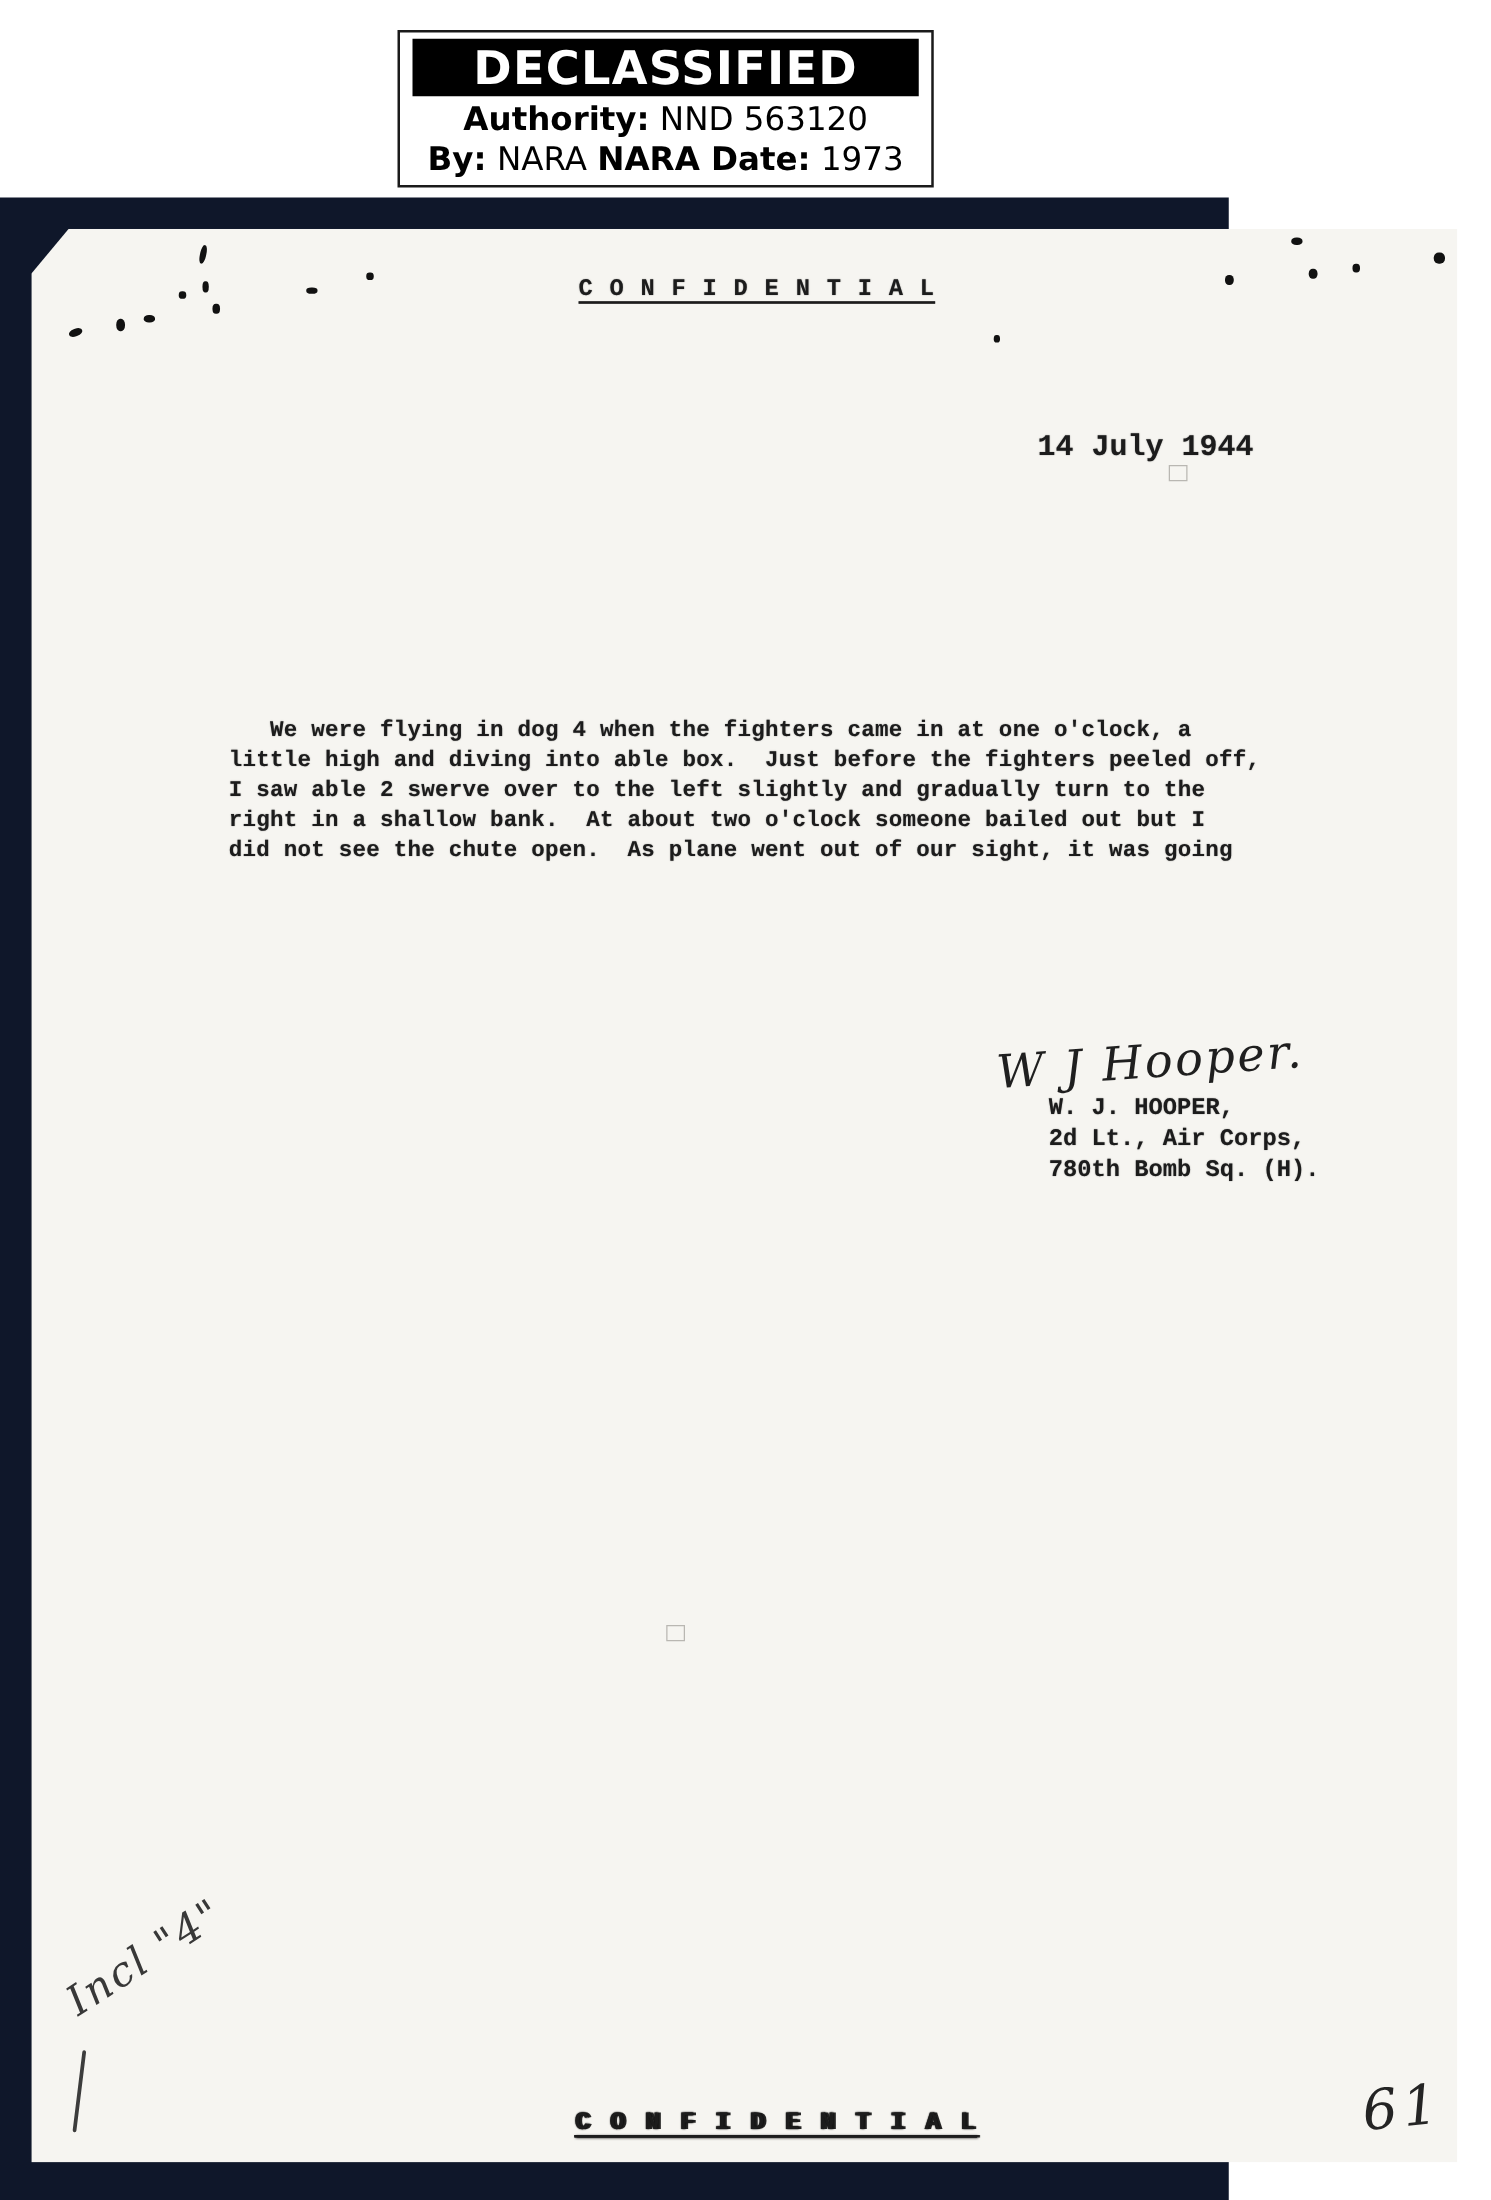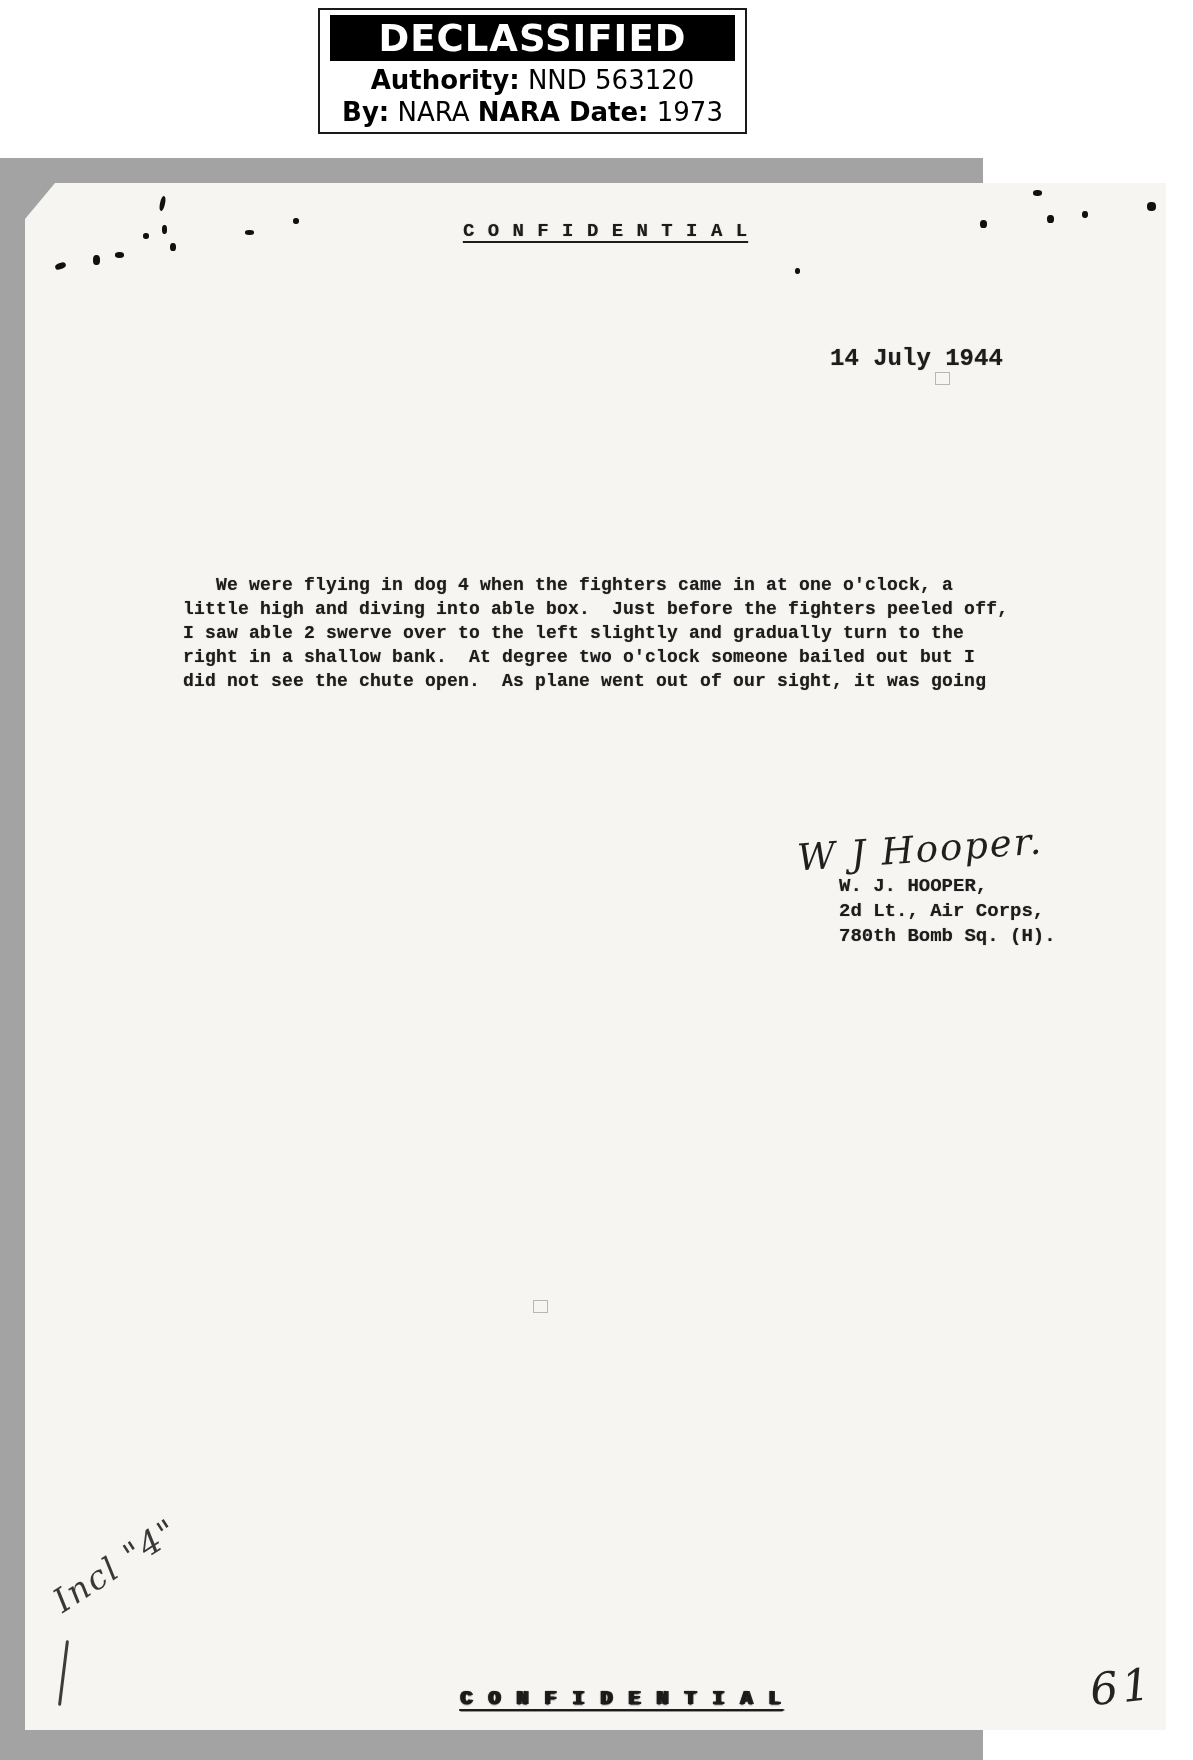--- a/index.html
+++ b/index.html
@@ -1,41 +1,41 @@
 <!DOCTYPE html>
 <html><head>
 <meta charset="utf-8">
 <style>
   html,body{margin:0;padding:0;}
   body{
     width:1193px;height:1760px;position:relative;background:#ffffff;
     overflow:hidden;font-family:"Liberation Sans",sans-serif;
   }
   
-  .top-strip{position:absolute;left:0;top:0;width:1193px;height:158px;background:#ffffff;}
+  .top-strip{position:absolute;left:0;top:16px;width:1193px;height:158px;background:#ffffff;}
   .stamp{
     position:absolute;left:318px;top:8px;width:429px;
     background:#ffffff;border:2px solid #1a1a1a;box-sizing:border-box;
     text-align:center;padding-bottom:4px;
   }
   .stamp-bar{
     margin:5px 10px 3px 10px;background:#000000;height:46px;
     display:flex;align-items:center;justify-content:center;
   }
   .stamp-title{
     color:#ffffff;font-family:"DejaVu Sans",sans-serif;font-weight:bold;
     font-size:37px;letter-spacing:1px;
   }
   .stamp-line{
     font-family:"DejaVu Sans",sans-serif;font-size:26px;color:#000;
     line-height:32px;white-space:nowrap;
   }
   .stamp-line .lbl{font-weight:bold;}
   
-  .scan{position:absolute;left:0;top:158px;width:983px;height:1602px;background:#a3a3a3;}
+  .scan{position:absolute;left:0;top:158px;width:983px;height:1602px;background:#0f172a;}
   
   .paper{
     position:absolute;left:25px;top:25px;width:1141px;height:1547px;
     background:#f6f5f1;
     clip-path:polygon(0 36px,30px 0,100% 0,100% 100%,0 100%);
   }
   .typewriter{
     font-family:"Liberation Mono","DejaVu Sans Mono",monospace;
     font-weight:bold;color:#1c1c1c;
     text-shadow:0 0 1px rgba(25,25,25,.55);
@@ -123,21 +123,21 @@
 
     <div class="typewriter uline conf-top">C O N F I D E N T I A L</div>
 
     <div class="typewriter date-line">14 July 1944</div>
 
 
     <div class="typewriter body-text">
       <div>   We were flying in dog 4 when the fighters came in at one o'clock, a</div>
       <div>little high and diving into able box.  Just before the fighters peeled off,</div>
       <div>I saw able 2 swerve over to the left slightly and gradually turn to the</div>
-      <div>right in a shallow bank.  At degree two o'clock someone bailed out but I</div>
+      <div>right in a shallow bank.  At about two o'clock someone bailed out but I</div>
       <div>did not see the chute open.  As plane went out of our sight, it was going</div>
     </div>
 
     <div class="hand sig-script">W J Hooper.</div>
     <div class="typewriter sig-block">
       <div>W. J. HOOPER,</div>
       <div>2d Lt., Air Corps,</div>
       <div>780th Bomb Sq. (H).</div>
     </div>
 

